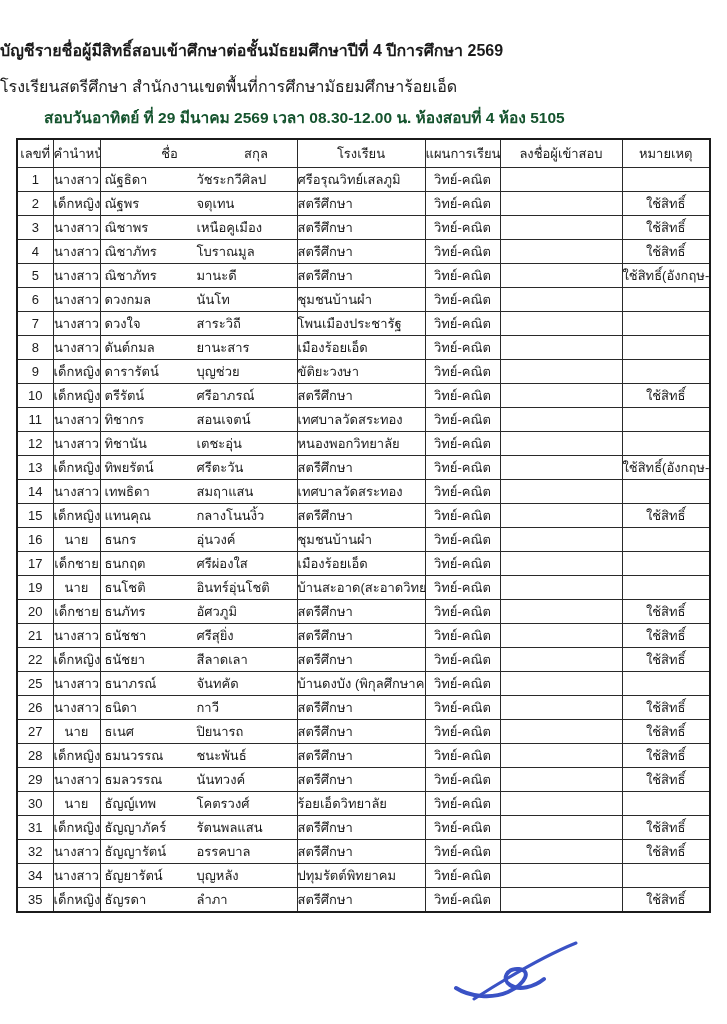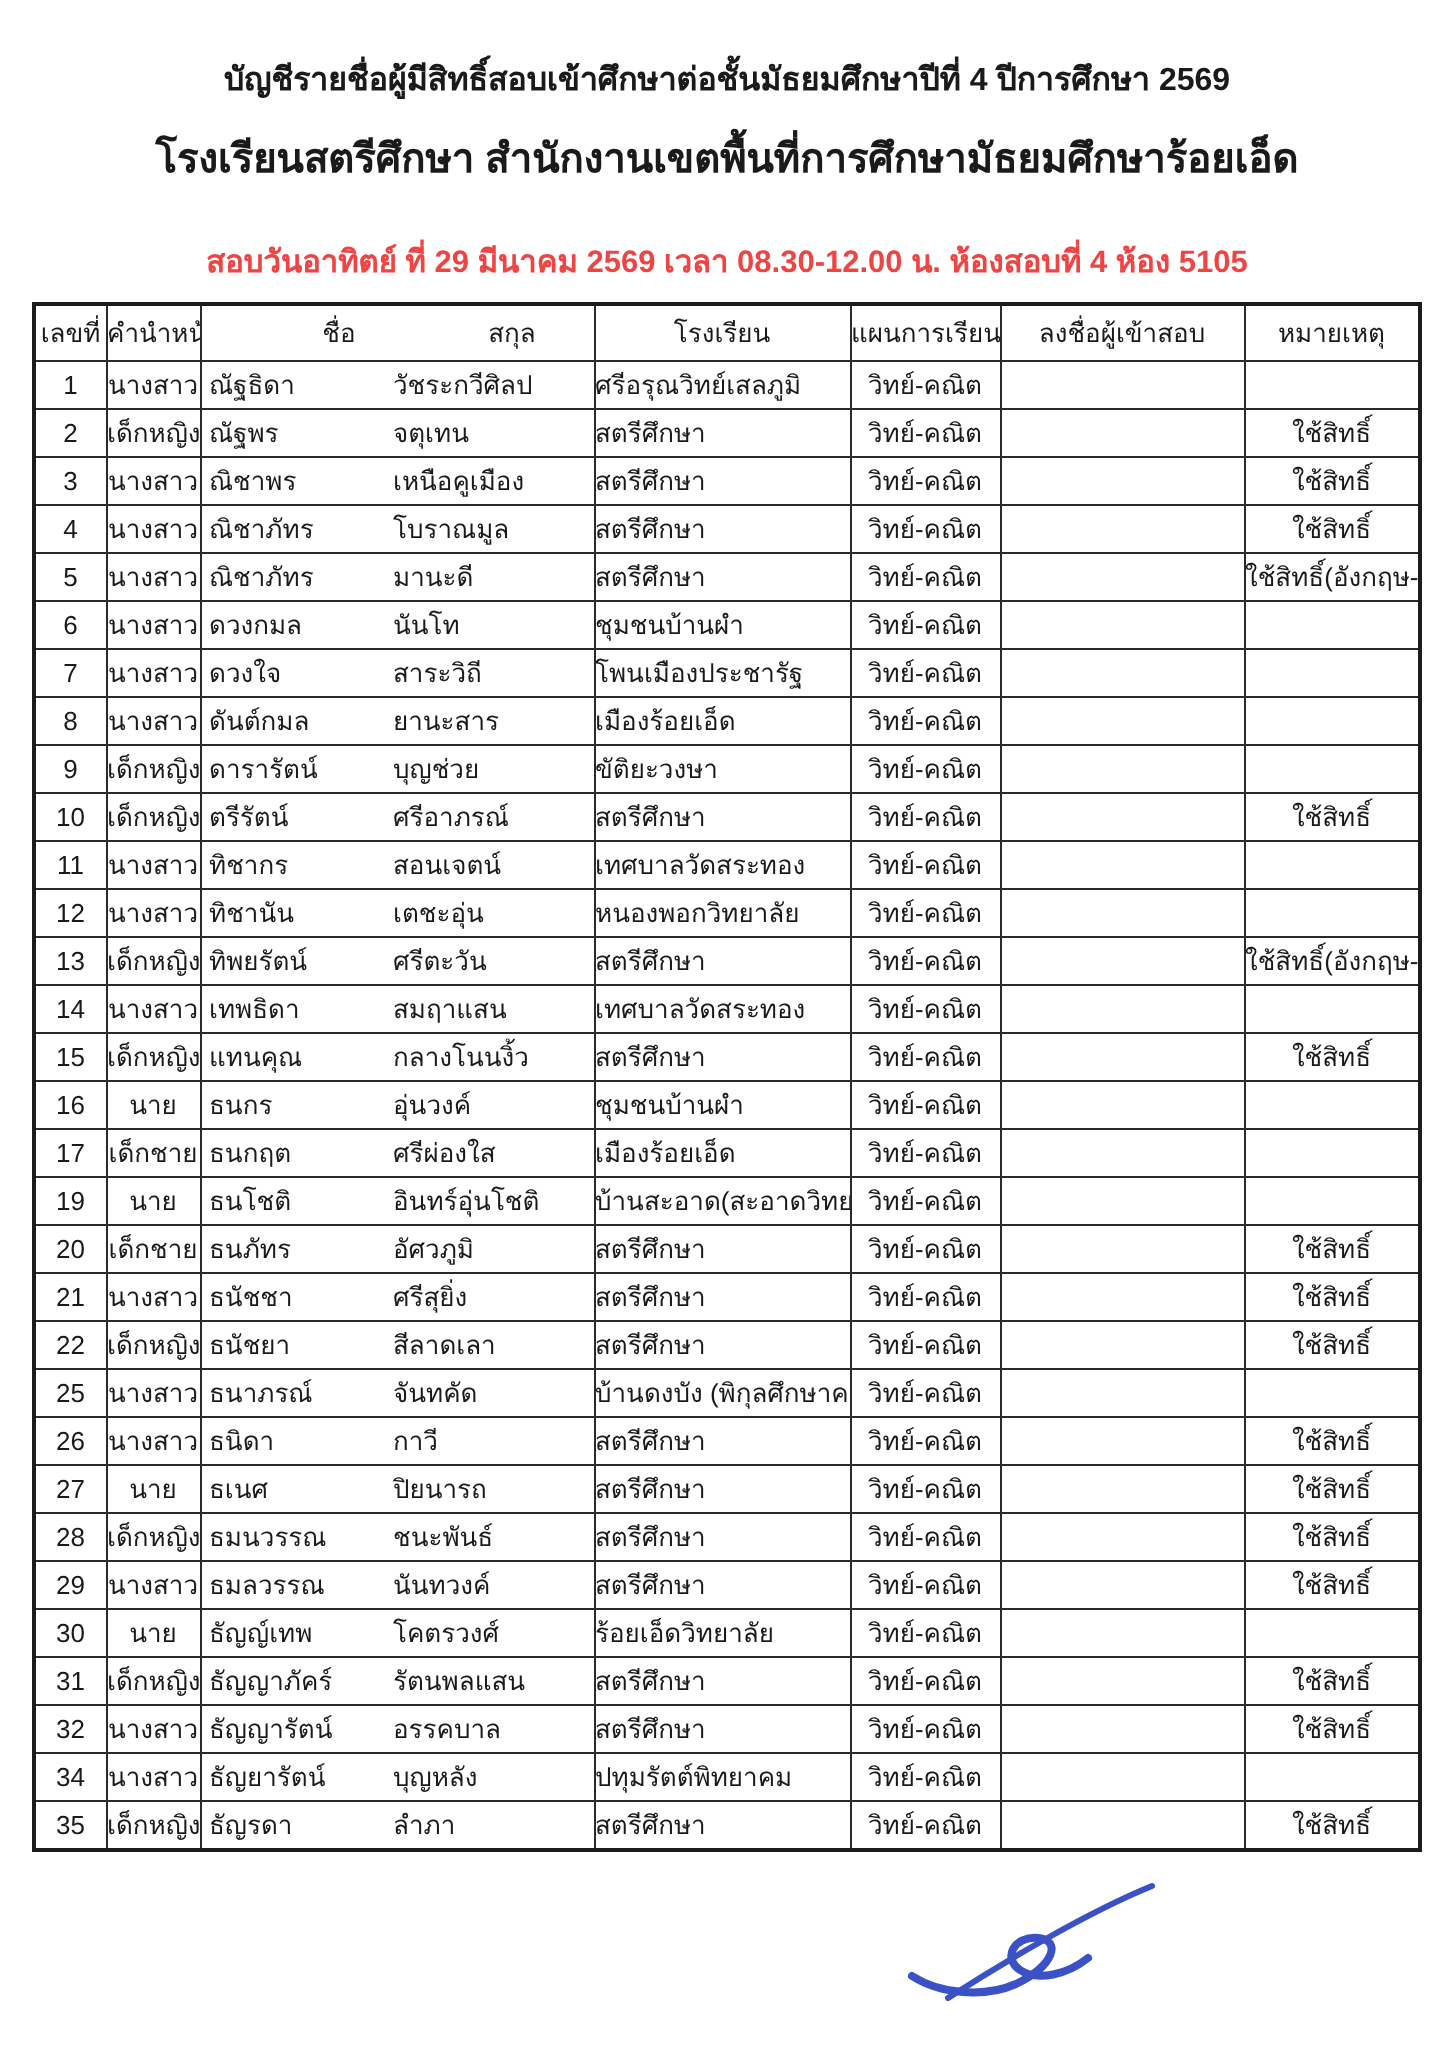--- a/index.html
+++ b/index.html
@@ -4,23 +4,23 @@
 <style>
   html,body{margin:0;padding:0;}
   body{
     width:727px;height:1024px;
     background:#ffffff;
     font-family:"Liberation Sans","DejaVu Sans",sans-serif;
     color:#1a1a1a;
     position:relative;
     overflow:hidden;
   }
-  .doc-header{ text-align:center; padding-top:27px; }
+  .doc-header{ padding-top:38px; }
   .title-1{ font-size:16px; font-weight:600; margin:0 0 11px 0; }
-  .title-2{ font-size:20px; font-weight:700; margin:0 0 23px 0; }
+  .title-2{ font-size:16px; font-weight:400; margin:0 0 6px 0; }
   .exam-info{ font-size:15.5px; font-weight:600; margin:0 0 8px 0; color:#2a4b9b; }
 
   table.roster{
     border-collapse:collapse;
     margin:0 auto;
     table-layout:fixed;
     width:693px;
     border:2px solid #1b1b1b;
   }
   table.roster td, table.roster th{
@@ -43,21 +43,21 @@
   .xs{ font-size:10px; }
   .xxs{ font-size:9px; }
   .sig-svg{ position:absolute; left:450px; top:941px; z-index:5; }
 </style>
 </head>
 <body>
 
 <div class="doc-header">
   <div class="title-1">บัญชีรายชื่อผู้มีสิทธิ์สอบเข้าศึกษาต่อชั้นมัธยมศึกษาปีที่ 4 ปีการศึกษา 2569</div>
   <div class="title-2">โรงเรียนสตรีศึกษา สำนักงานเขตพื้นที่การศึกษามัธยมศึกษาร้อยเอ็ด</div>
-  <div class="exam-info" style="color: #ef4444;">สอบวันอาทิตย์ ที่ 29 มีนาคม 2569 เวลา 08.30-12.00 น.   ห้องสอบที่  4   ห้อง 5105</div>
+  <div class="exam-info" style="color: #14532d; margin-left: 44px;">สอบวันอาทิตย์ ที่ 29 มีนาคม 2569 เวลา 08.30-12.00 น.   ห้องสอบที่  4   ห้อง 5105</div>
 </div>
 
 <table class="roster">
   <colgroup>
     <col style="width:36px">
       <col style="width:47px">
       <col style="width:197px">
     <col style="width:128px">
       <col style="width:75px">
       <col style="width:122px">

